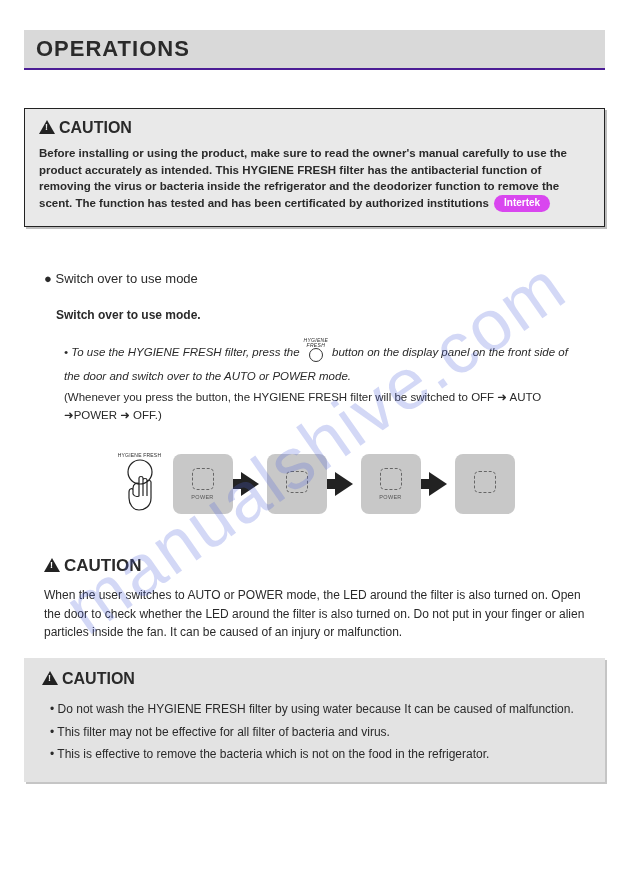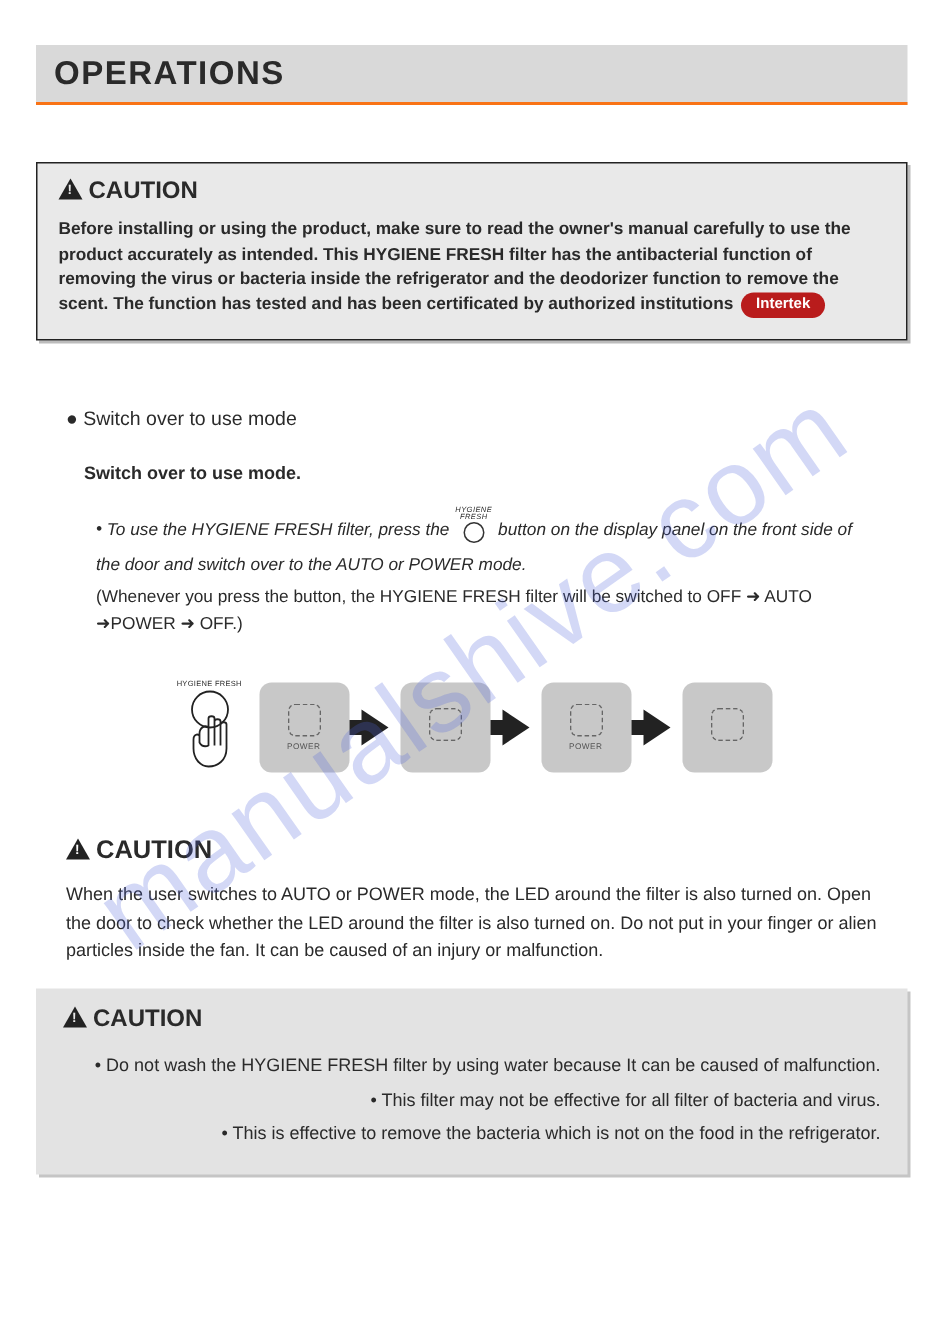--- a/index.html
+++ b/index.html
@@ -21,21 +21,21 @@
       color: rgba(80, 100, 220, 0.25);
       font-weight: 400;
       pointer-events: none;
       z-index: 5;
       white-space: nowrap;
       letter-spacing: 2px;
     }
     .page-title-bar {
       background: #d9d9d9;
       padding: 6px 12px;
-      border-bottom: 2px solid #f97316;
+      border-bottom: 2px solid #4c1d95;
       margin-bottom: 38px;
     }
     .page-title {
       font-size: 22px;
       font-weight: 700;
       letter-spacing: 1px;
     }
     .caution-box {
       border: 1px solid #222;
       background: #e9e9e9;
@@ -68,21 +68,21 @@
       font-size: 9px;
       font-weight: 700;
     }
     .caution-body {
       font-size: 11.5px;
       line-height: 1.45;
       font-weight: 600;
     }
     .intertek-badge {
       display: inline-block;
-      background: #b91c1c;
+      background: #d946ef;
       color: #fff;
       border-radius: 9px;
       padding: 1px 10px;
       font-size: 10px;
       font-weight: 600;
       vertical-align: 1px;
       margin-left: 2px;
     }
     .section {
       padding: 0 20px;
@@ -204,21 +204,20 @@
     .caution-box-2 {
       background: #e3e3e3;
       padding: 12px 18px 16px 18px;
       box-shadow: 2px 2px 0 #c5c5c5;
     }
     .caution-box-2 .caution-heading { margin-bottom: 10px; font-size: 16px; }
     .cb2-list {
       font-size: 12px;
       line-height: 1.9;
       padding-left: 8px;
-      text-align: right;
     }
     .cb2-list div::before { content: "• "; }
   </style>
 </head>
 <body>
 
 <div class="watermark">manualshive.com</div>
 
 <div class="page-title-bar">
   <div class="page-title">OPERATIONS</div>

